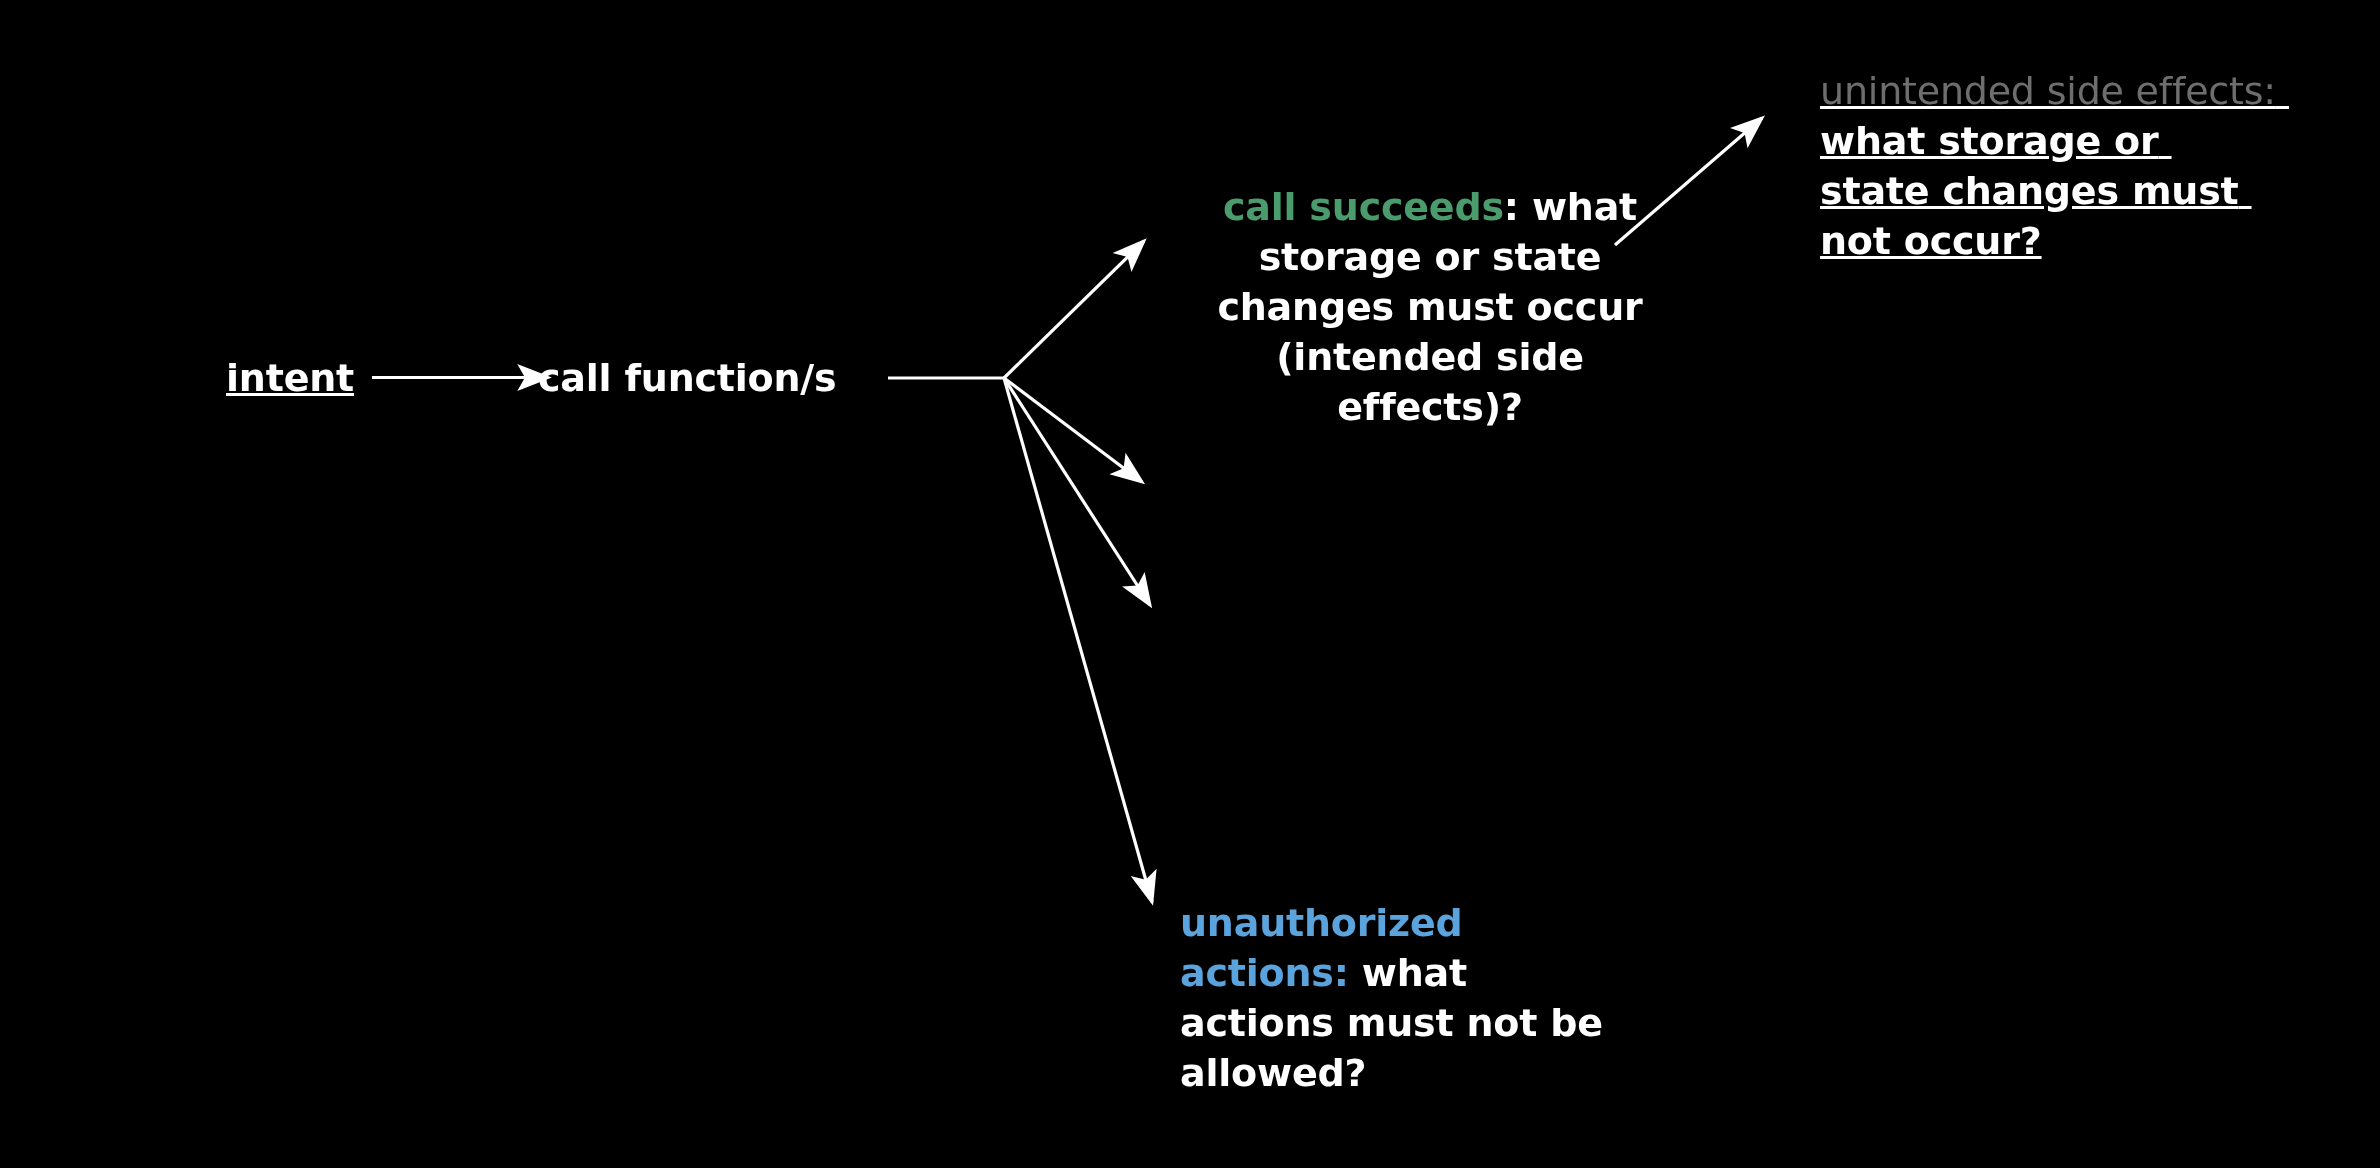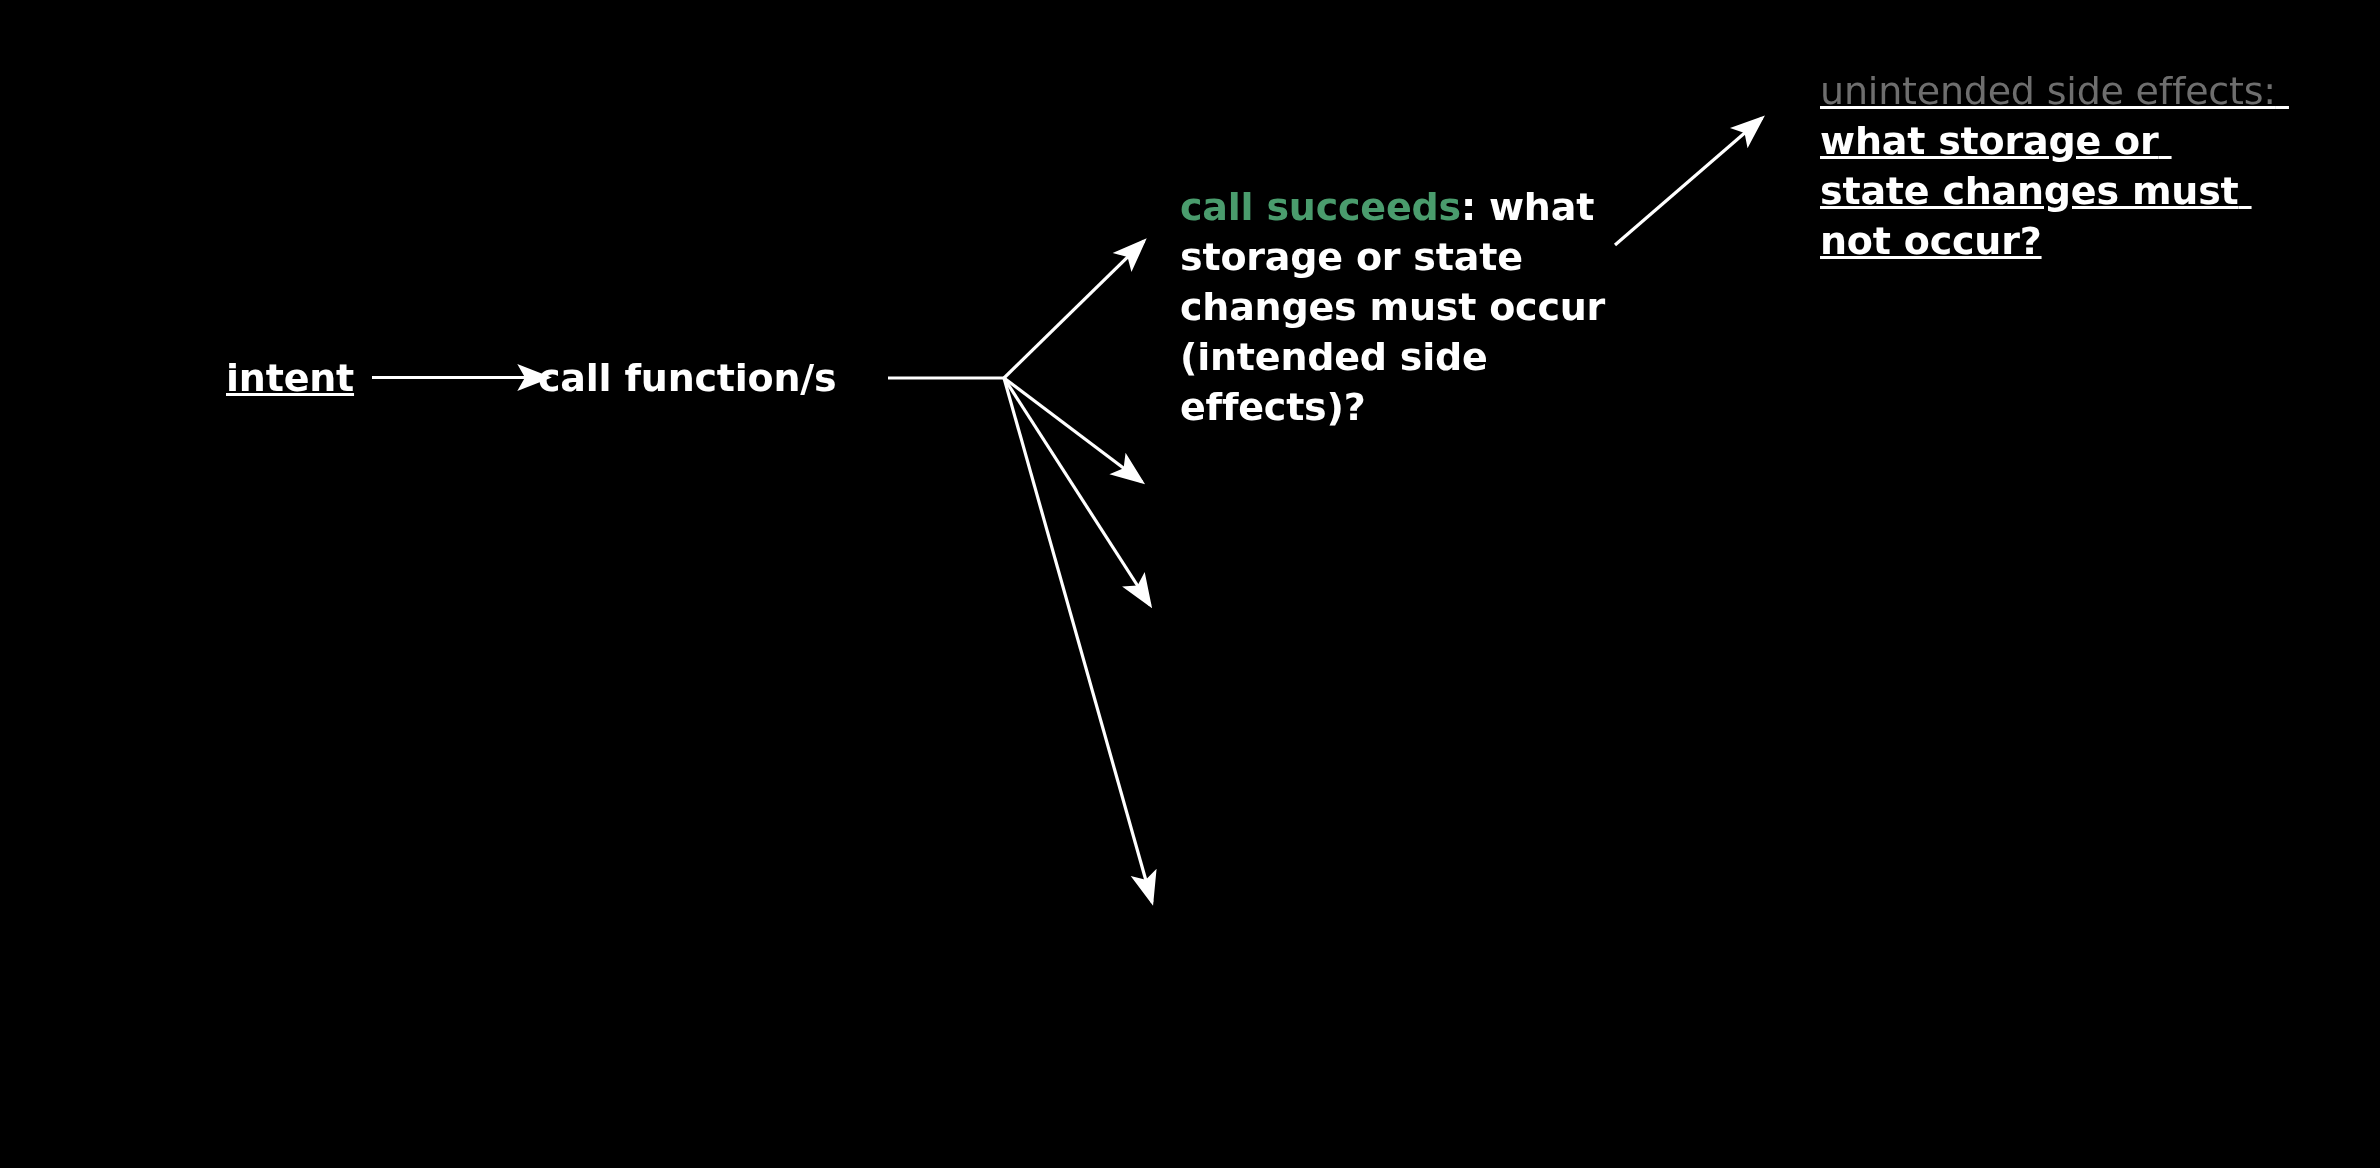--- a/index.html
+++ b/index.html
@@ -45,21 +45,21 @@
   }
   .tag-grey {
     font-weight: normal;
   }
   .punct-white {
     color: #ffffff;
   }
   
   #node-intent       { left: 226px; top: 353px; text-decoration: underline; }
   #node-call-fn      { left: 538px; top: 353px; }
-  #node-succeeds     { left: 1180px; top: 182px; width: 500px; }
+  #node-succeeds     { left: 1180px; top: 182px; width: 500px; text-align: center; }
   #node-reverts      { left: 1180px; top: 440px; width: 460px; }
   #node-invariant    { left: 1180px; top: 605px; width: 400px; }
   #node-unauth       { left: 1180px; top: 898px; width: 450px; }
   #node-unintended   { left: 1820px; top: 66px; width: 460px; text-decoration: underline; }
 </style>
 </head>
 <body style="background: rgb(0, 0, 0);">
 
 <div id="canvas" style="background: rgb(0, 0, 0);">
 
@@ -86,16 +86,17 @@
   </svg>
 
   <div class="node node-inline" id="node-intent">intent</div>
 
   <div class="node node-inline" id="node-call-fn">call function/s</div>
 
   <div class="node" id="node-succeeds"><span class="tag" style="color: rgb(74, 156, 109);">call succeeds</span><span class="punct-white">:</span><span> what storage or state changes must occur (intended side effects)?</span></div>
 
 
 
+  <div class="node" id="node-unauth"><span class="tag" style="color: rgb(91, 163, 220);">unauthorized actions:</span><span> what actions must not be allowed?</span></div>
 
   <div class="node" id="node-unintended"><span class="tag-grey" style="color: rgb(110, 110, 110);">unintended side effects:</span><span> what storage or state changes must not occur?</span></div>
 
 </div>
 
 </body></html>

